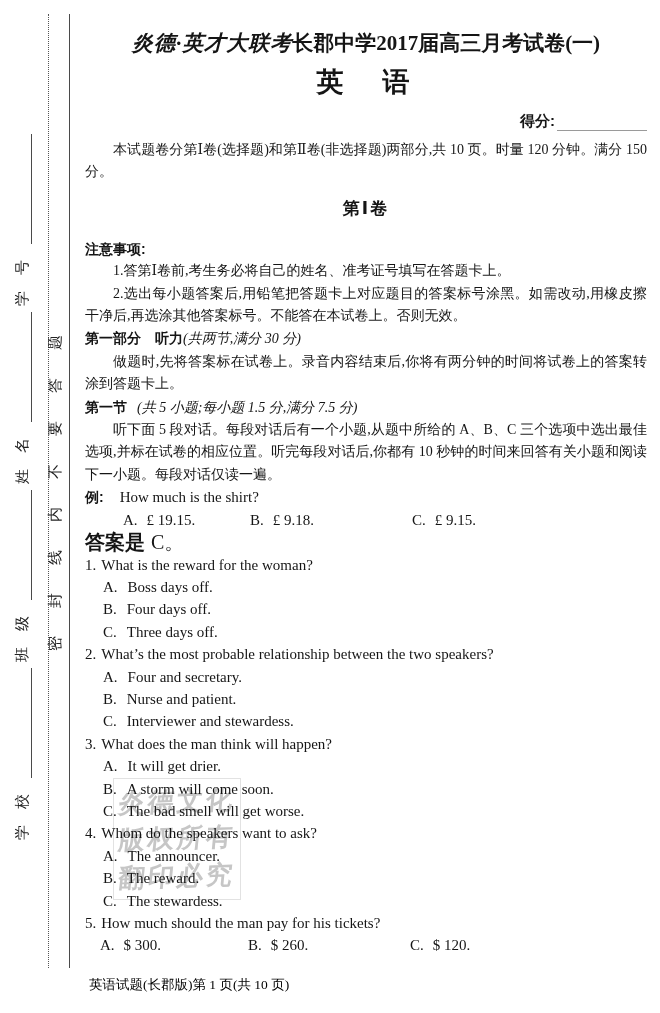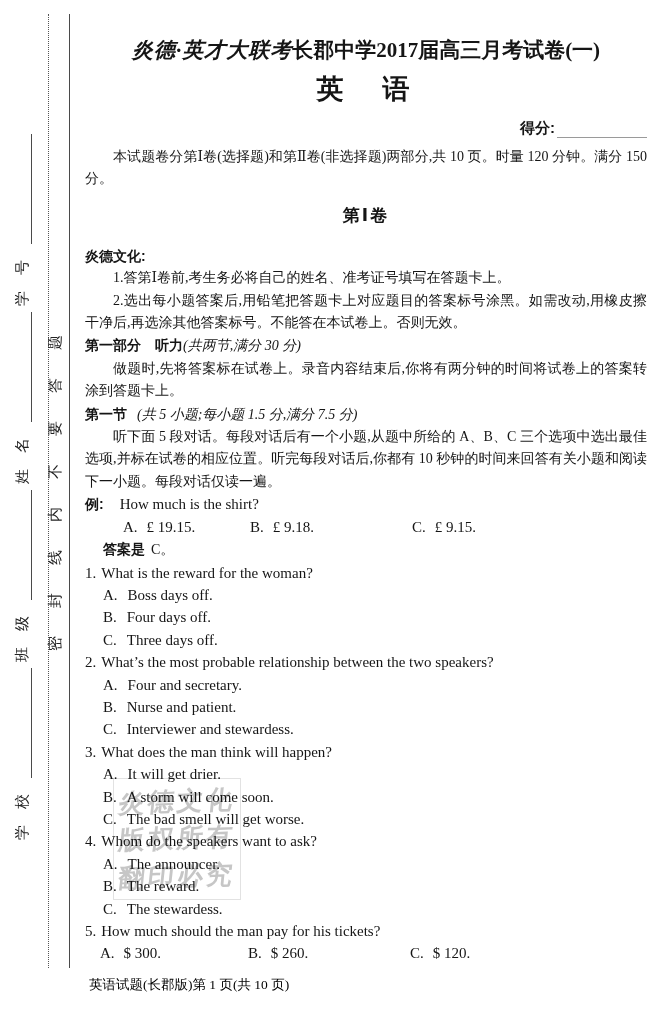--- a/index.html
+++ b/index.html
@@ -48,21 +48,21 @@
     border:1px solid #e2e2e2; background:rgba(255,255,255,0.35);
     display:flex; flex-direction:column; justify-content:space-around; align-items:center;
     z-index:1; padding:4px 0;
     font-family:"Liberation Sans","DejaVu Sans",sans-serif;
     font-weight:bold; font-size:26px; color:#c6c6c6; letter-spacing:3px;
   }
   .watermark span { transform:skewX(-8deg) rotate(-2deg); white-space:nowrap; }
 
   
   .main {
-    position:absolute; left:85px; top:26px; width:562px; z-index:2;
+    position:absolute; left:85px; top:19px; width:562px; z-index:2;
   }
   .cn { font-family:"Liberation Serif","DejaVu Serif",serif; }
   .hei { font-family:"Liberation Sans","DejaVu Sans",sans-serif; font-weight:bold; }
 
   .exam-title {
     text-align:center; font-size:21px; font-weight:bold; line-height:28px;
     margin-top:10px; white-space:nowrap;
     font-family:"Liberation Serif","DejaVu Serif",serif;
   }
   .exam-title .brand { font-style:italic; letter-spacing:1px; }
@@ -100,21 +100,21 @@
 
   .example-line { font-size:15px; line-height:22.4px; }
   .example-label { font-family:"Liberation Sans","DejaVu Sans",sans-serif; font-weight:bold; margin-right:16px; font-size:14px; }
   .opt-row { display:flex; font-size:15px; line-height:22.4px; }
   .opt-row.example-opts { padding-left:38px; }
   .opt-row.q5-opts { padding-left:15px;font-family:Liberation Serif, serif; }
   .opt-cell-a { width:127px; }
   .opt-row.q5-opts .opt-cell-a { width:148px; }
   .opt-cell-b { width:162px; }
   .opt-letter { margin-right:9px; }
-  .answer-line { font-size:14px; line-height:22.4px;margin-left:18px; }
+  .answer-line { font-size:20px; line-height:22.4px; }
   .answer-label { font-family:"Liberation Sans","DejaVu Sans",sans-serif; font-weight:bold; margin-right:6px; }
 
   .q-line { font-size:15px; line-height:22.4px; display:flex; }
   .q-num { margin-right:5px; }
   .q-opt { font-size:15px; line-height:22.4px; padding-left:18px; }
   .q-opt .opt-letter { margin-right:10px; }
 
   .page-footer {
     position:absolute; left:89px; top:976px; width:562px; z-index:2;
     font-size:13.5px; color:#000000;
@@ -165,21 +165,21 @@
 
     <div class="score-row">
       <span class="score-label">得分:</span>
       <span class="score-blank"></span>
     </div>
 
     <p class="intro cn">本试题卷分第Ⅰ卷(选择题)和第Ⅱ卷(非选择题)两部分,共 10 页。时量 120 分钟。满分 150 分。</p>
 
     <div class="volume-heading">第Ⅰ卷</div>
 
-    <div class="line hei">炎德文化:</div>
+    <div class="line hei">注意事项:</div>
     <p class="line indent">1.答第Ⅰ卷前,考生务必将自己的姓名、准考证号填写在答题卡上。</p>
     <p class="line indent">2.选出每小题答案后,用铅笔把答题卡上对应题目的答案标号涂黑。如需改动,用橡皮擦干净后,再选涂其他答案标号。不能答在本试卷上。否则无效。</p>
 
     <div class="line">
       <span class="part-label">第一部分</span><span class="part-name">听力</span><span class="part-meta">(共两节,满分 30 分)</span>
     </div>
     <p class="line indent">做题时,先将答案标在试卷上。录音内容结束后,你将有两分钟的时间将试卷上的答案转涂到答题卡上。</p>
 
     <div class="line">
       <span class="sec-label">第一节</span><span class="part-meta">(共 5 小题;每小题 1.5 分,满分 7.5 分)</span>

